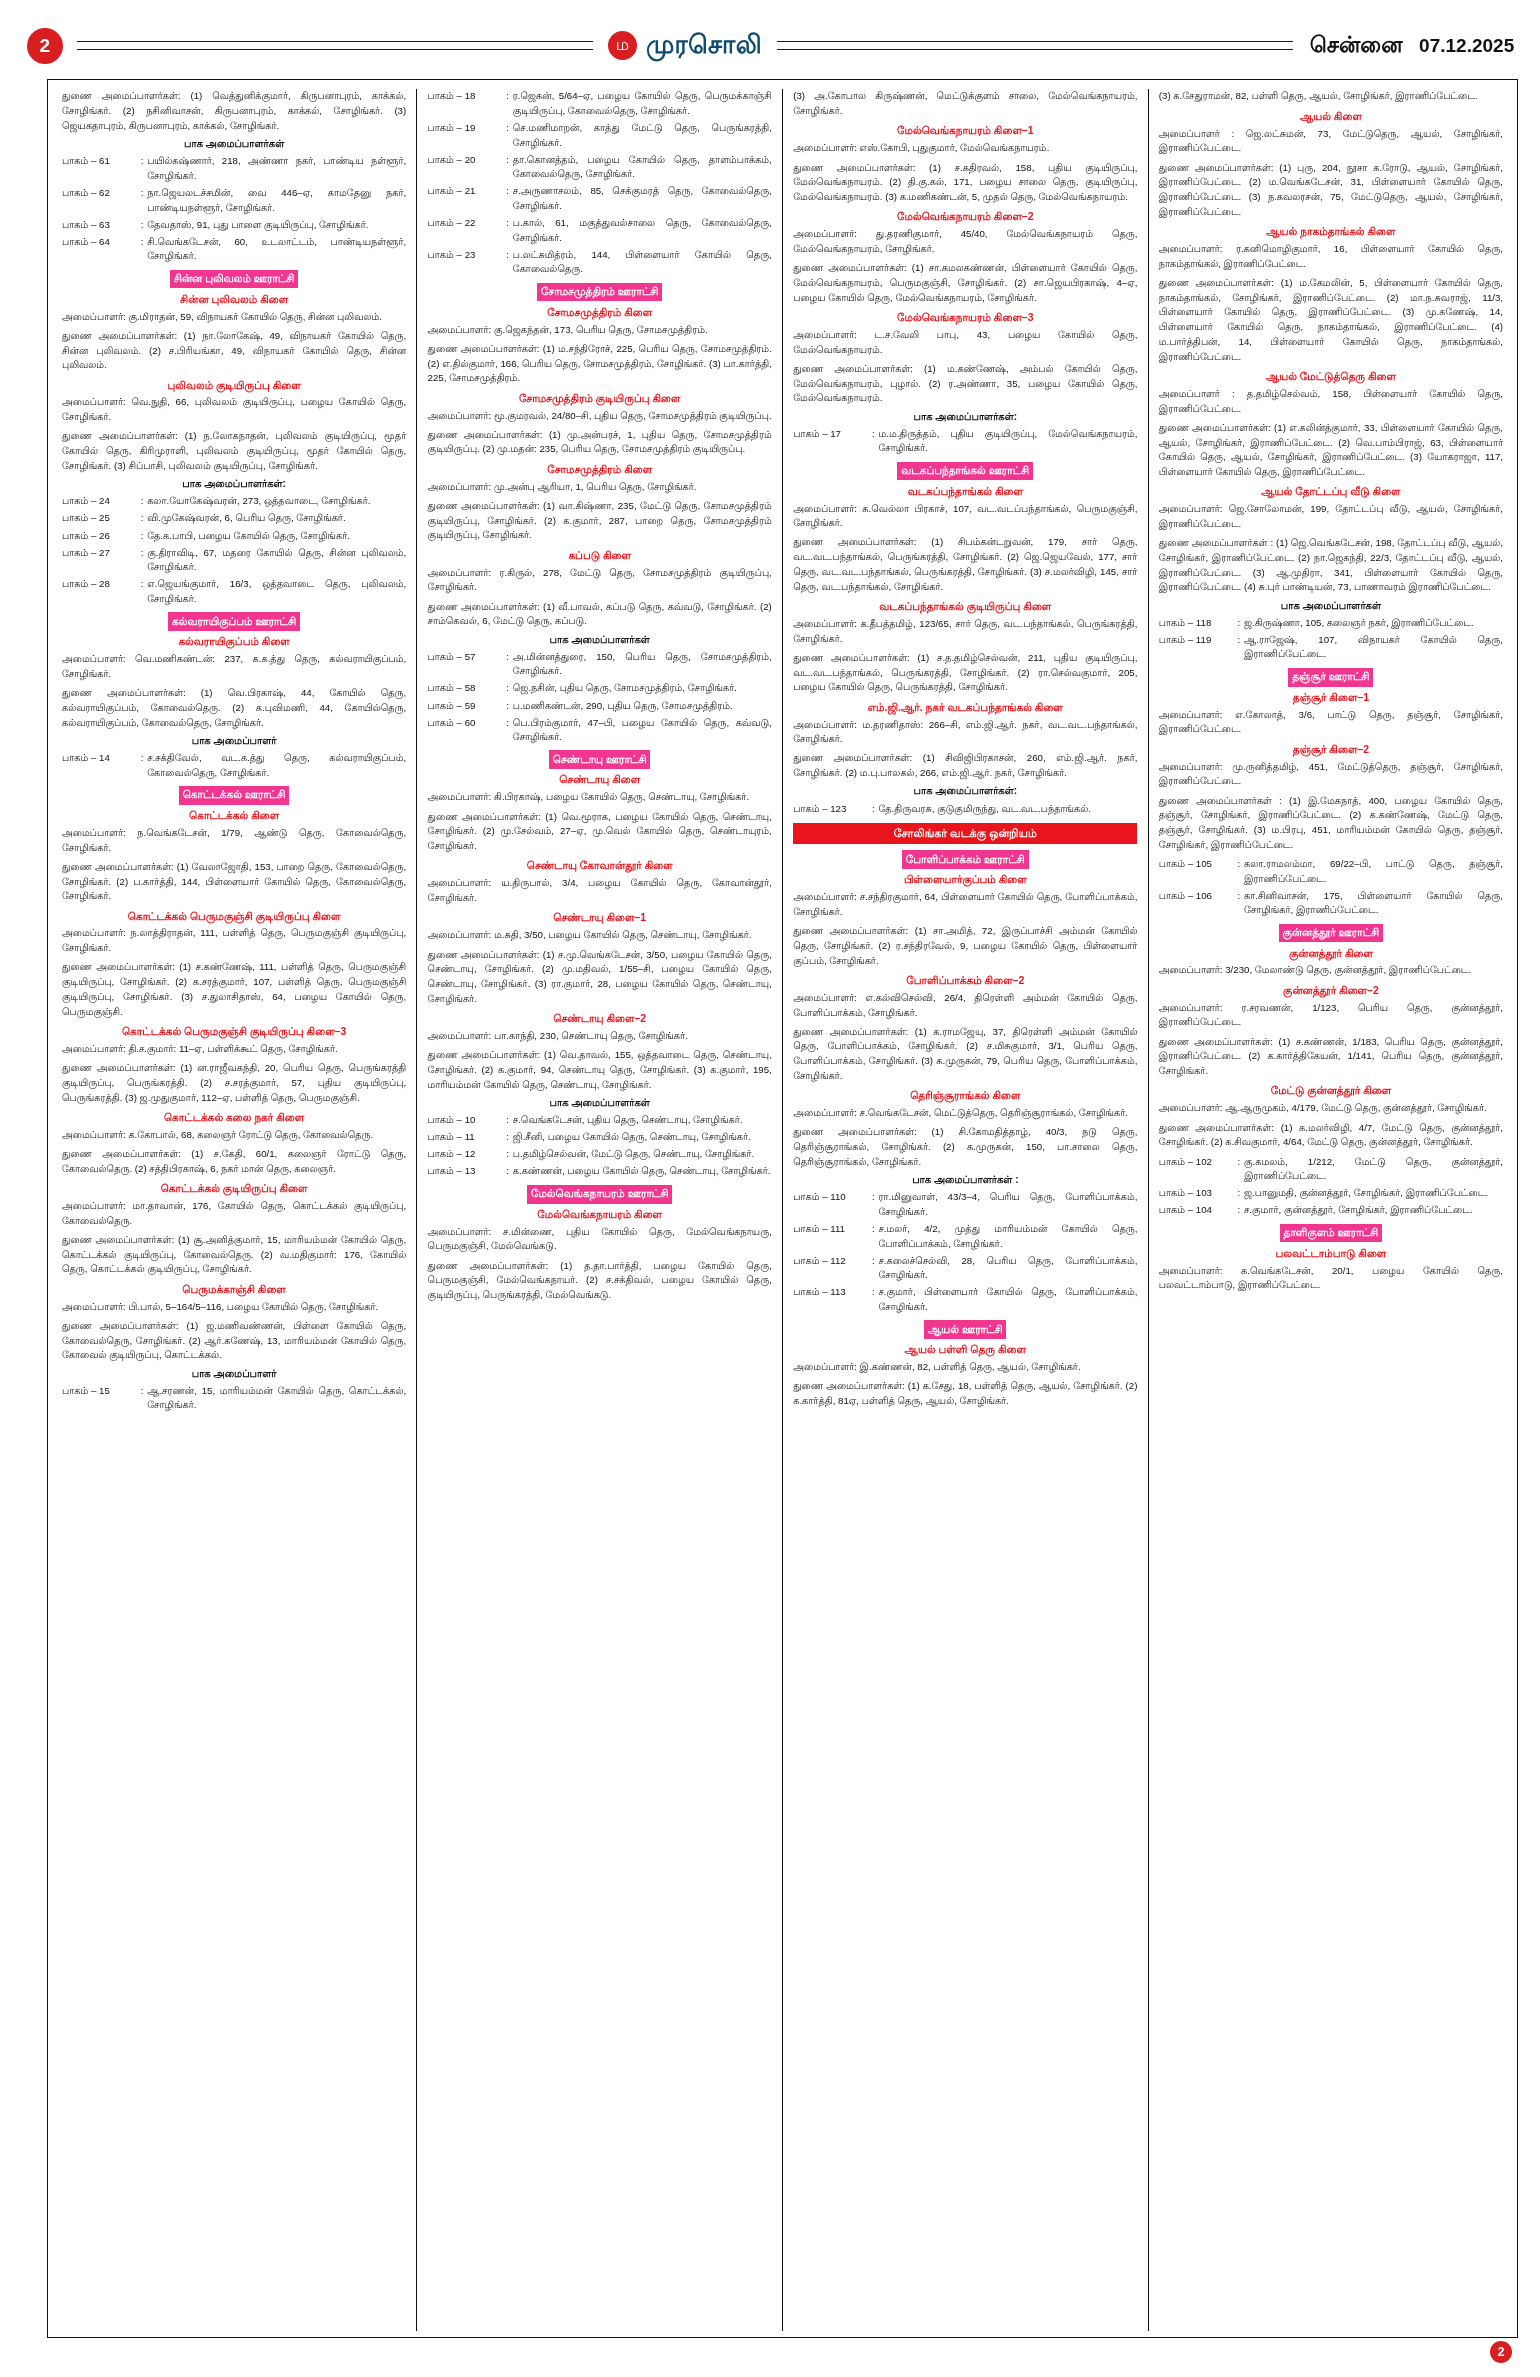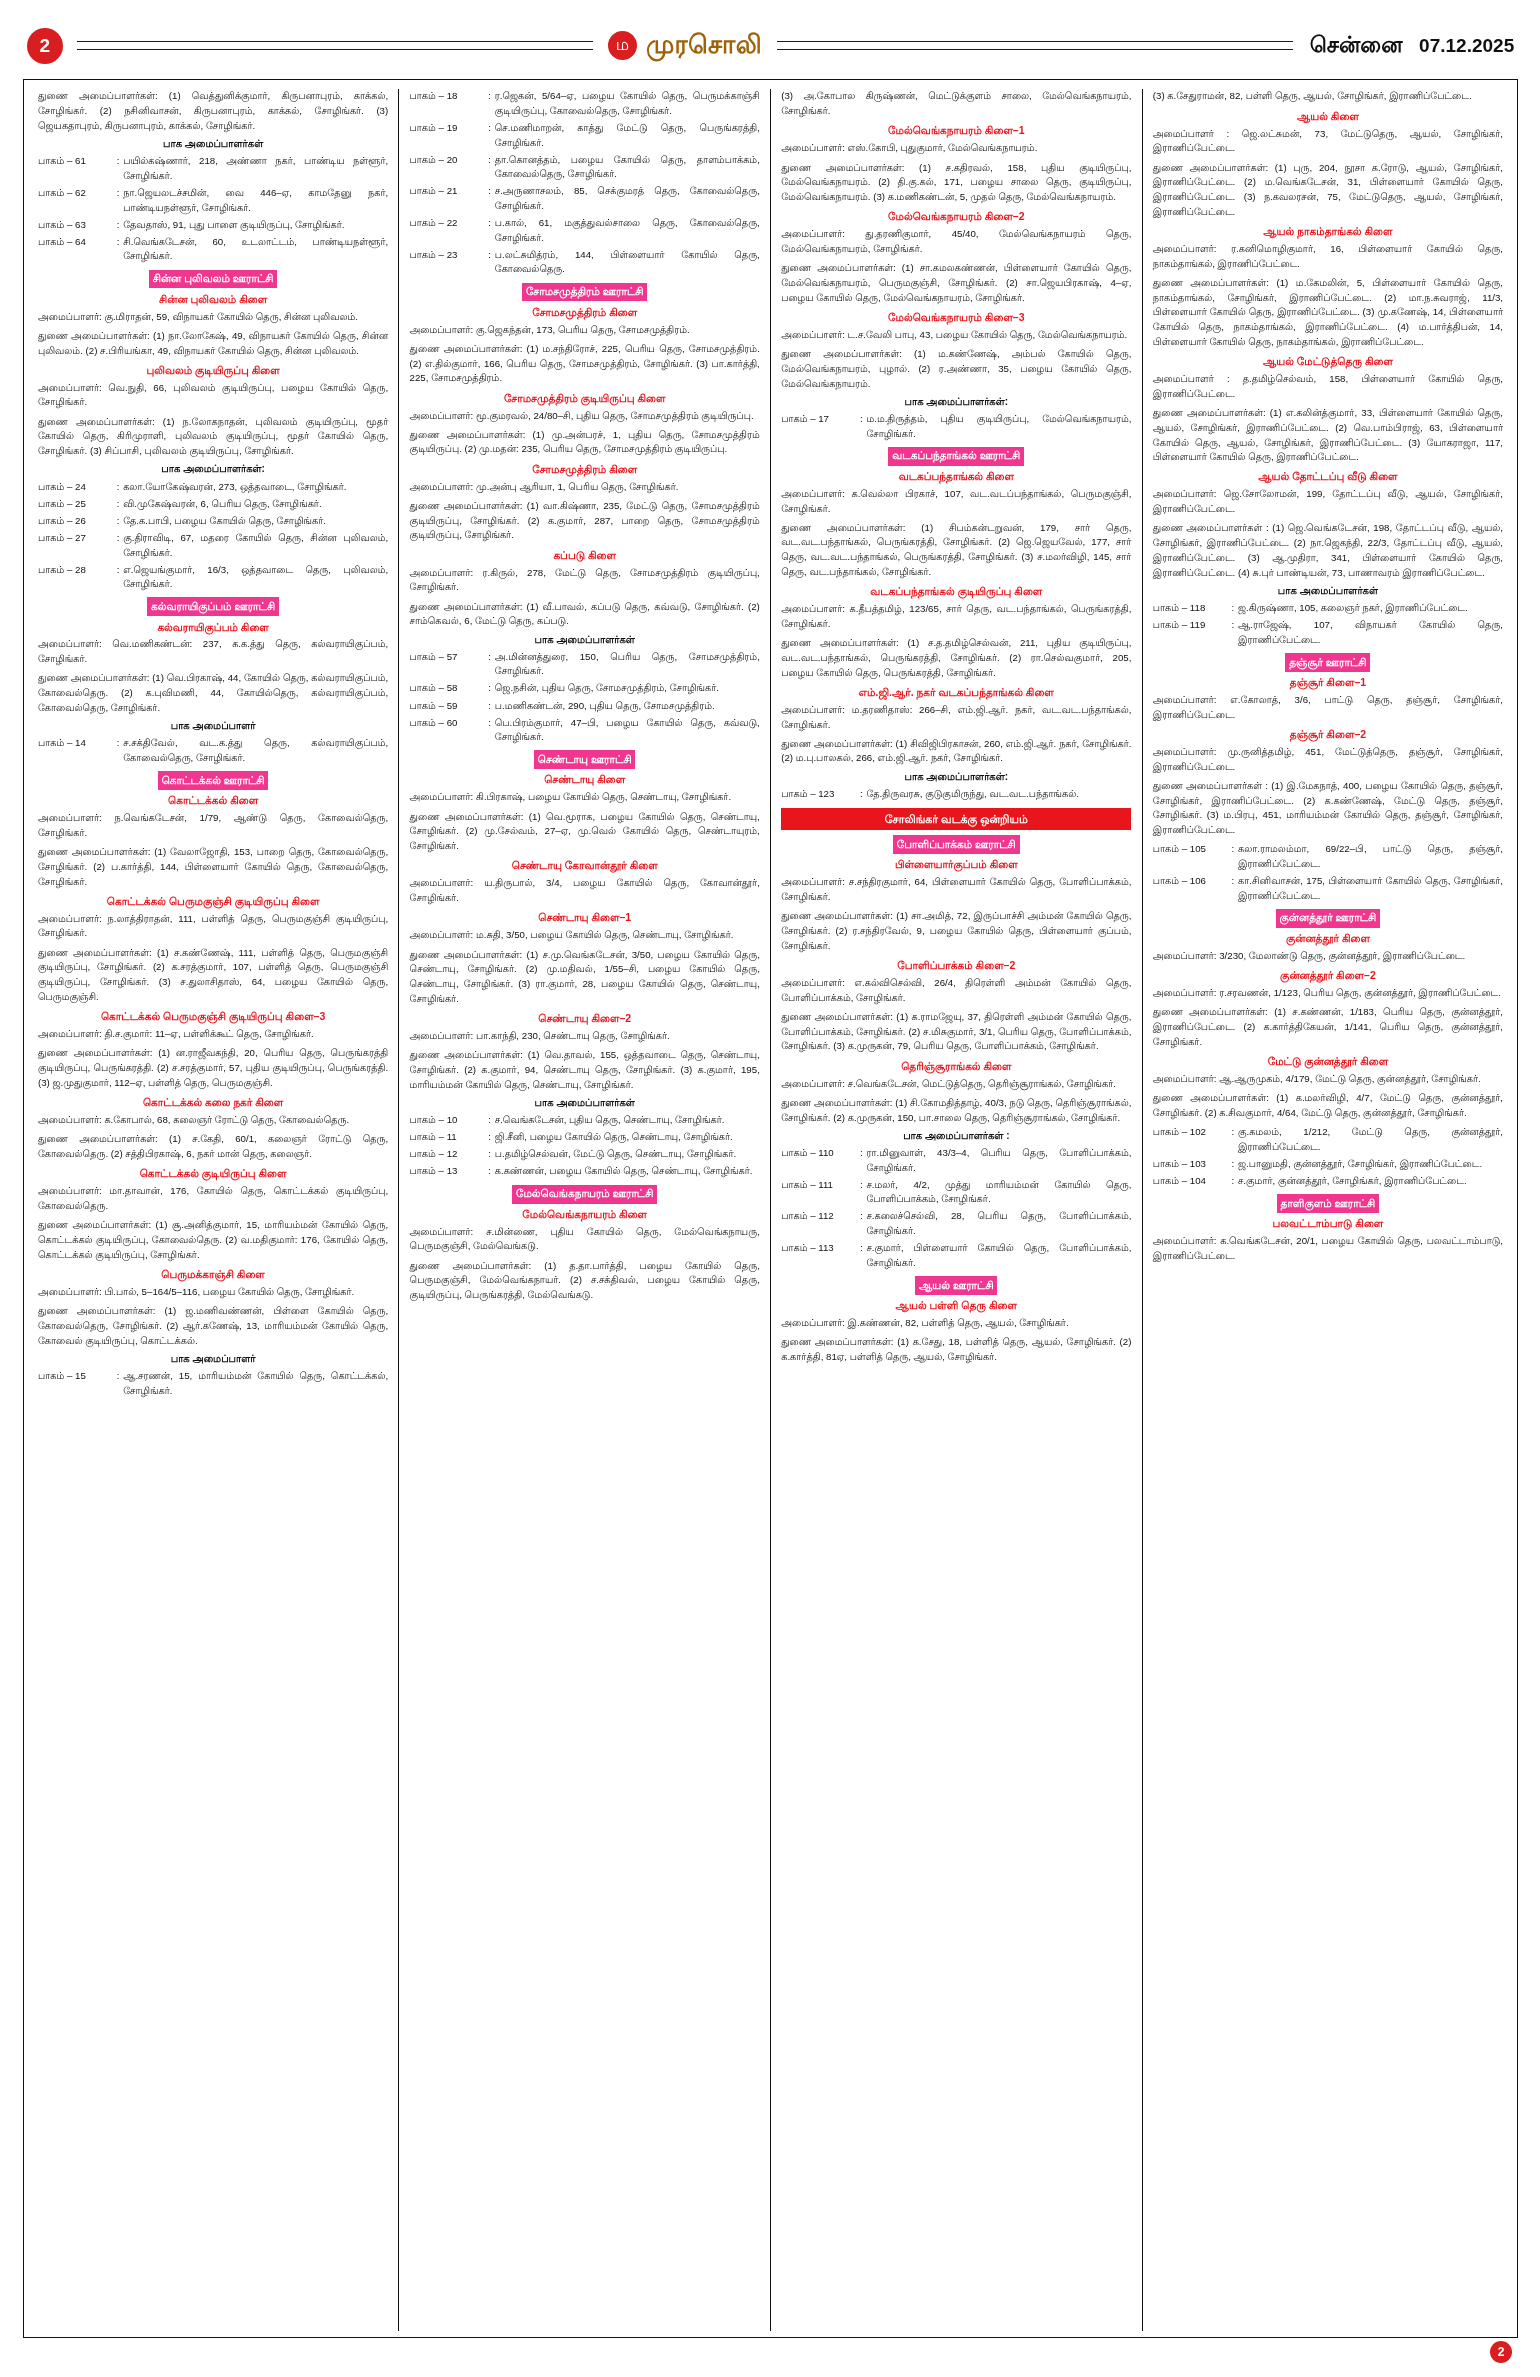--- a/index.html
+++ b/index.html
@@ -67,21 +67,21 @@
     display: flex;
     align-items: center;
     justify-content: center;
     color: #fff;
     font-size: 16.6px;
     line-height: 1;
   }
   .paper-name {
     font-size: 25.5px;
     font-weight: bold;
-    color: #a16207;
+    color: #0c4a6e;
     letter-spacing: 0.3px;
   }
   .masthead-right {
     flex: 0 0 auto;
     display: flex;
     align-items: baseline;
     gap: 16.6px;
     padding-left: 7.7px;
   }
   .city-name {
@@ -96,20 +96,21 @@
   }
 
   
   .content-frame {
     border: 1.3px solid #111;
     margin-top: 6.4px;
     height: 2259px;
     box-sizing: border-box;
     padding: 9px 3.8px 6.4px 3.8px;
     display: flex;
+    margin-left: 24px;
   }
   .col {
     flex: 1 1 0;
     padding: 0 10.2px;
     box-sizing: border-box;
     overflow: hidden;
   }
   .col + .col {
     border-left: 1.3px solid #111;
   }

